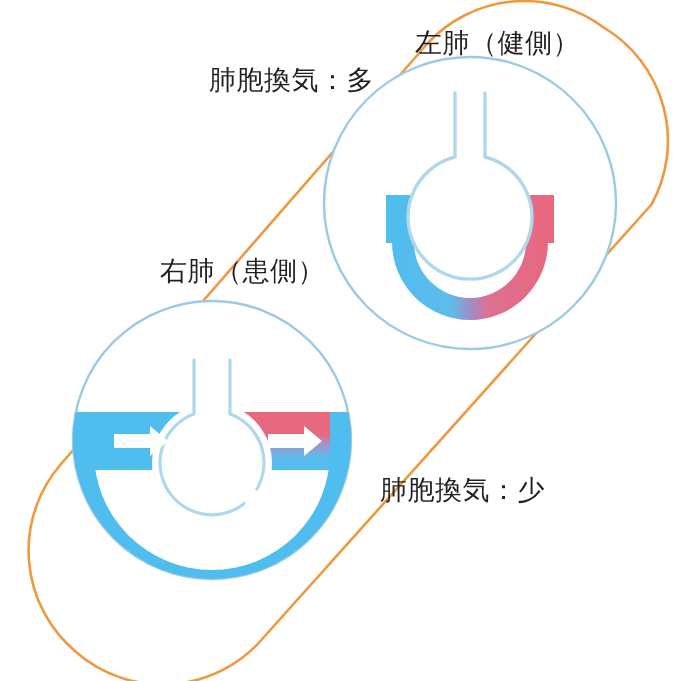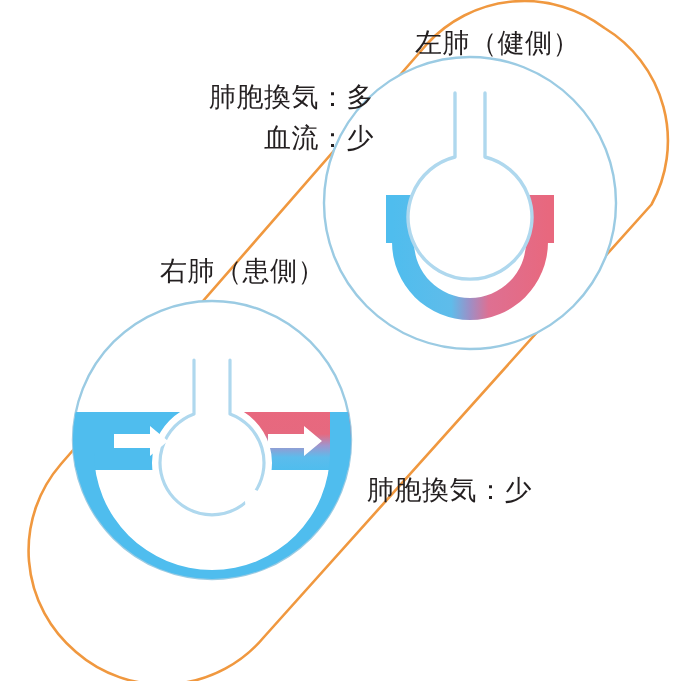--- a/index.html
+++ b/index.html
@@ -39,22 +39,22 @@
     line-height: 34px;
   }
   .stat-block {
     font-size: 27px;
     line-height: 41px;
     text-align: right;
   }
   .stat-line { display: block; }
   #label-left-lung-title { left: 404px; top: 26px; margin-left: 11px; }
   #label-right-lung-title { left: 160px; top: 254px; }
-  #stats-left-lung { left: 186px; top: 60px; width: 188px; margin-top: 17px; }
-  #stats-right-lung { left: 367px; top: 470px; width: 188px; text-align: left; }
+  #stats-left-lung { left: 186px; top: 60px; width: 188px; }
+  #stats-right-lung { left: 380px; top: 470px; width: 188px; text-align: left; }
 </style>
 </head>
 <body>
 
 <div id="diagram-root">
 
   <svg id="diagram-svg" viewBox="0 0 680 681" xmlns="http://www.w3.org/2000/svg">
     <defs>
 
       <linearGradient id="gradBandTop" x1="0" y1="0" x2="1" y2="0">
@@ -160,21 +160,20 @@
           <path d="M 243 484 L 283 503 L 248 527 Z" fill="#ffffff"></path>
         </g>
       </g>
     </g>
   </svg>
 
   <div class="anno-text circle-title" id="label-left-lung-title">左肺（健側）</div>
 
   <div class="anno-text stat-block" id="stats-left-lung">
     <span class="stat-line">肺胞換気：多</span>
-    <span class="stat-line">血流：少</span>
   </div>
 
   <div class="anno-text circle-title" id="label-right-lung-title">右肺（患側）</div>
 
   <div class="anno-text stat-block" id="stats-right-lung">
     <span class="stat-line">肺胞換気：少</span>
   </div>
 
 </div>
 

